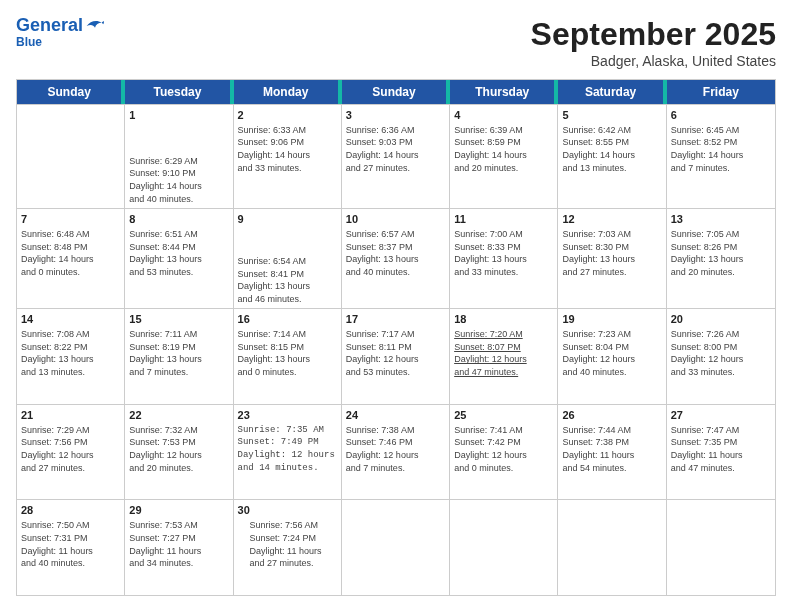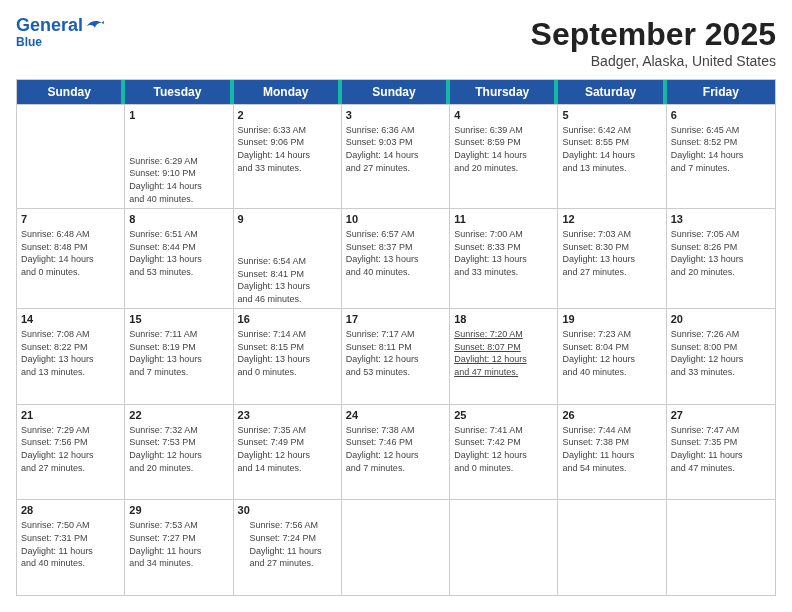--- a/index.html
+++ b/index.html
@@ -306,21 +306,21 @@
           </div>
           <div class="cal-cell">
             <span class="day-num">22</span>
             <div class="day-info" style="white-space: pre-line;">Sunrise: 7:32 AM
 Sunset: 7:53 PM
 Daylight: 12 hours
 and 20 minutes.</div>
           </div>
           <div class="cal-cell">
             <span class="day-num">23</span>
-            <div class="day-info" style="white-space: pre-line;">Sunrise: 7:35 AM
+            <div class="day-info" style="white-space: pre-line; font-family: Liberation Mono, monospace;">Sunrise: 7:35 AM
 Sunset: 7:49 PM
 Daylight: 12 hours
 and 14 minutes.</div>
           </div>
           <div class="cal-cell">
             <span class="day-num">24</span>
             <div class="day-info" style="white-space: pre-line;">Sunrise: 7:38 AM
 Sunset: 7:46 PM
 Daylight: 12 hours
 and 7 minutes.</div>

